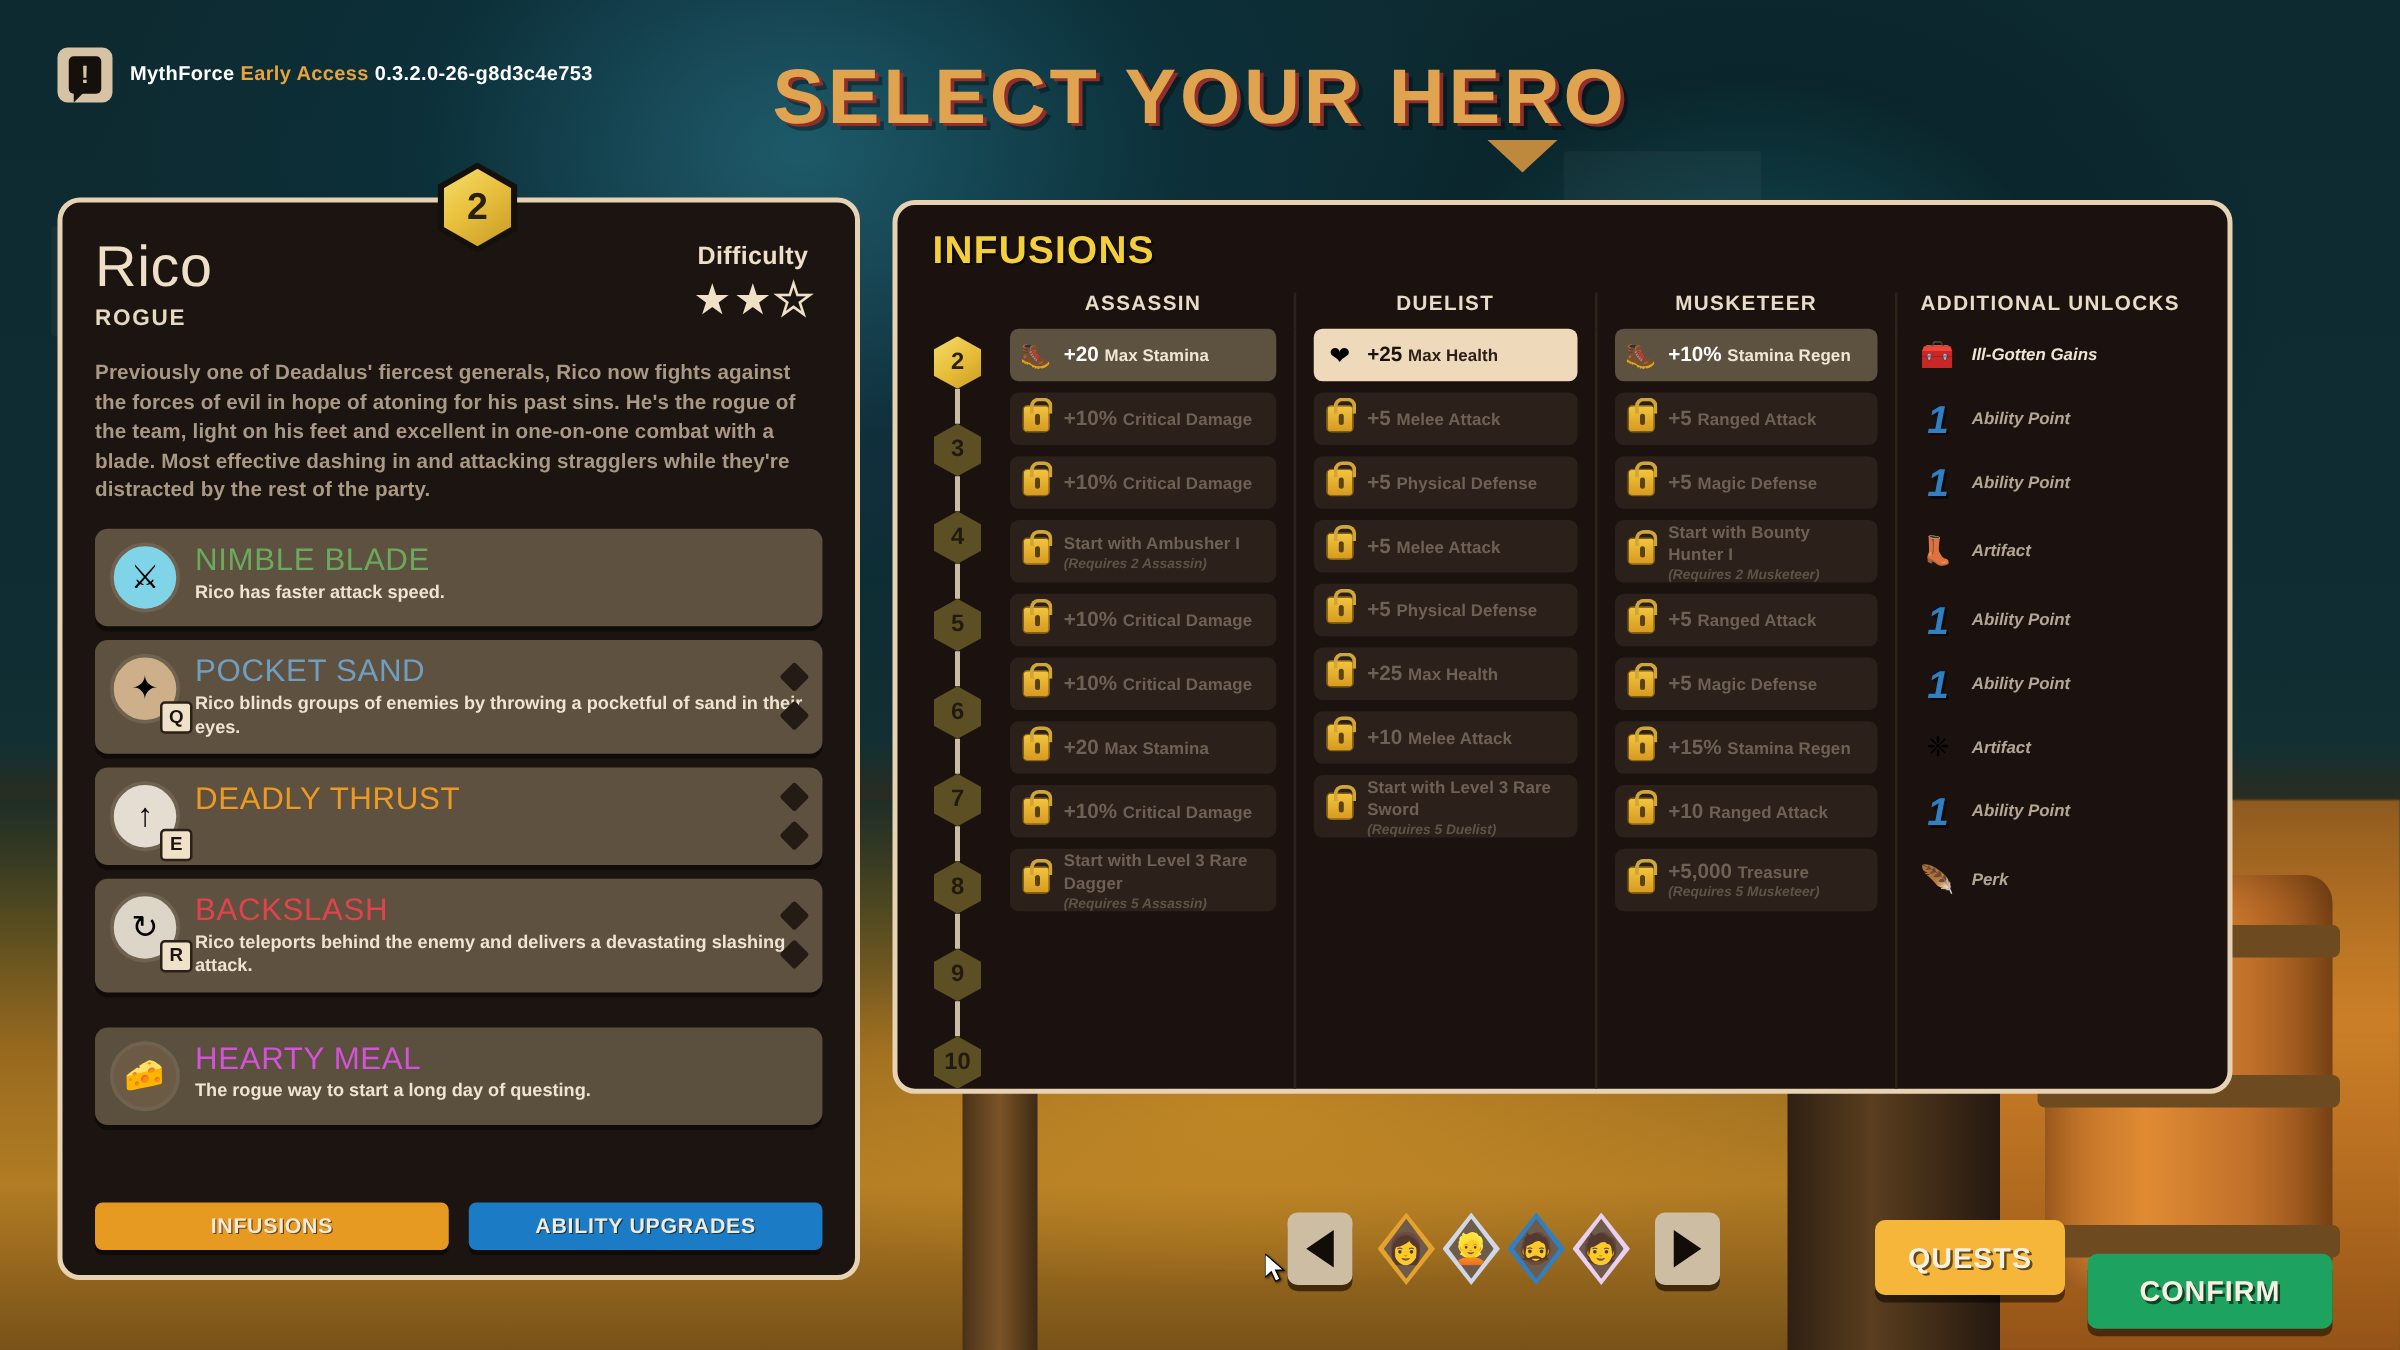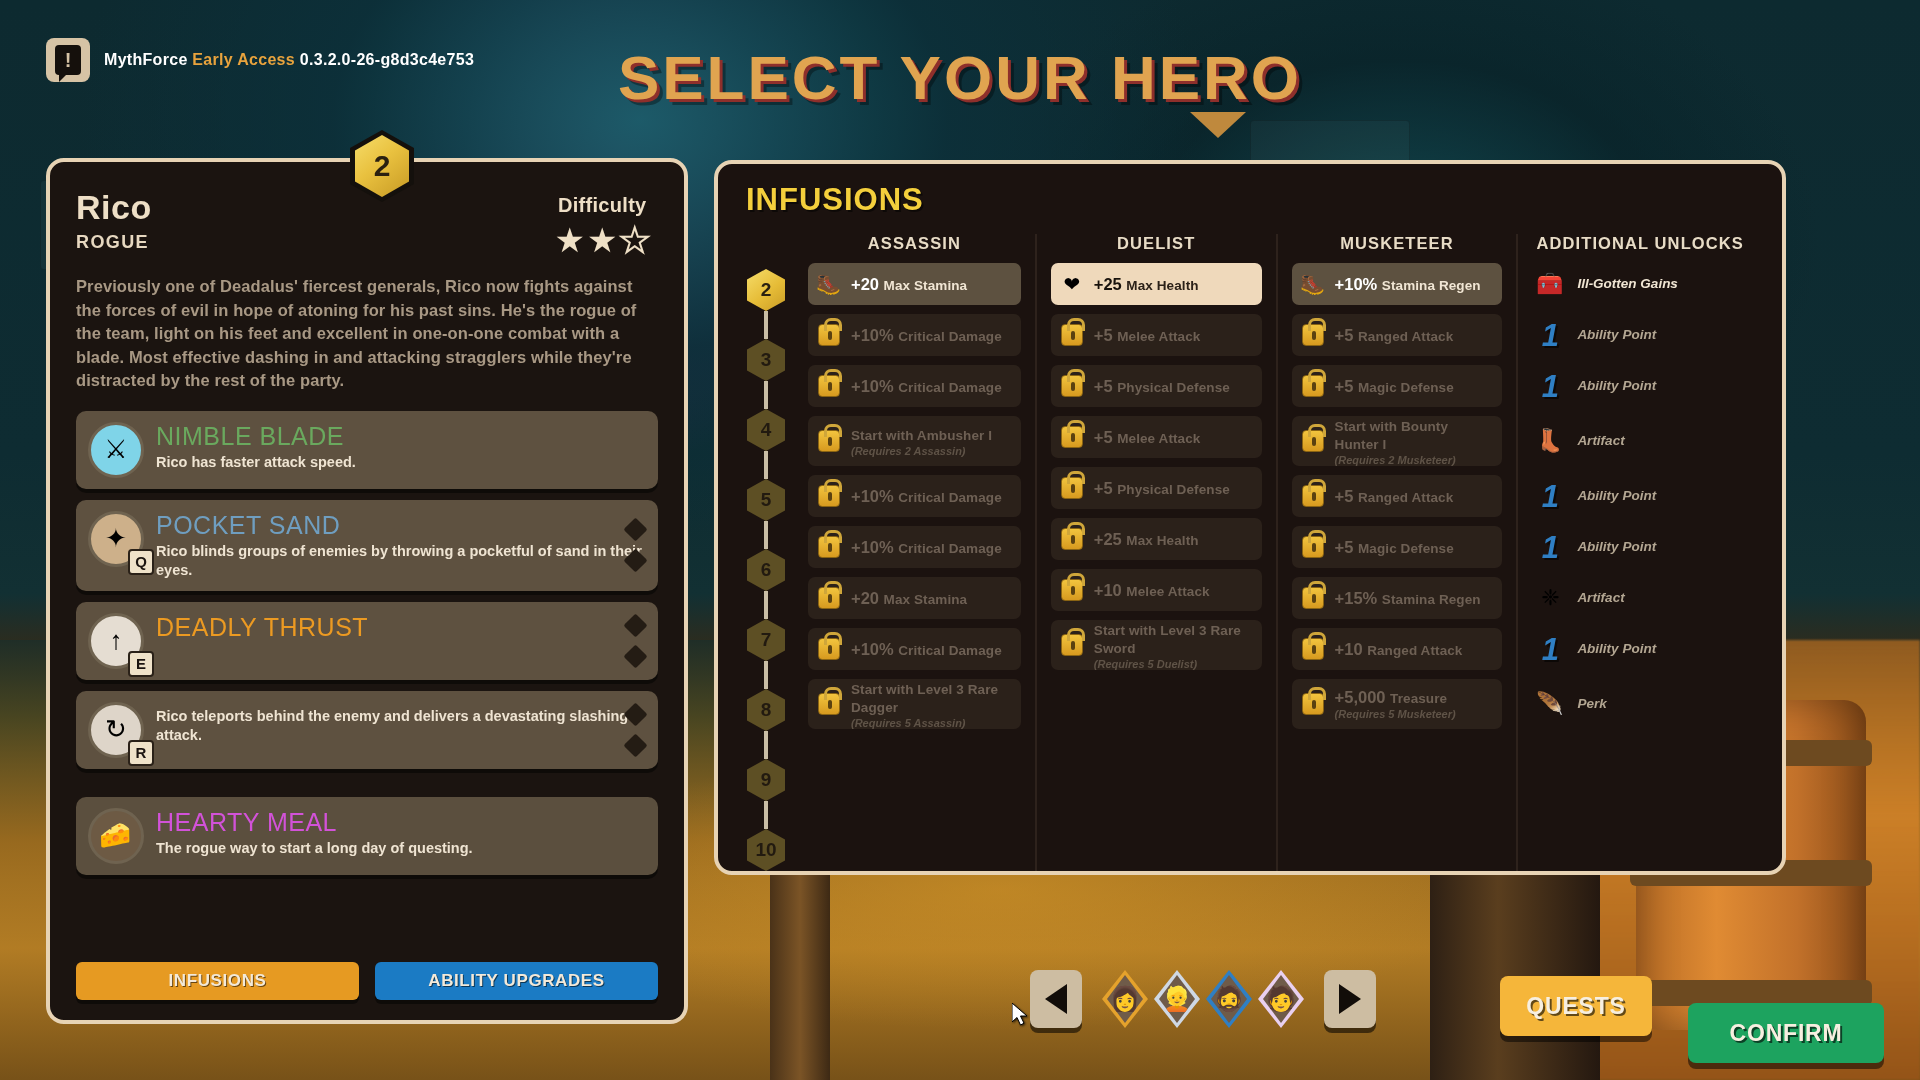--- a/index.html
+++ b/index.html
@@ -115,21 +115,21 @@
   }
   #level-hex .outer{ background:#14100c; }
   #level-hex .inner{
     position:absolute; inset:5px;
     clip-path: polygon(50% 0%, 100% 25%, 100% 75%, 50% 100%, 0% 75%, 0% 25%);
     background: linear-gradient(140deg,#f6dd6a 0%, #e9c13f 45%, #c79a24 100%);
     display:flex;align-items:center;justify-content:center;
     font-size:30px;font-weight:bold;color:#2a2010;
   }
 
-  #hero-name { font-size:34px; font-weight:bold; color:#eedfc6; line-height:1; letter-spacing:.5px;}
+  #hero-name { font-size:46px; font-weight:normal; color:#eedfc6; line-height:1; letter-spacing:.5px;}
   #hero-class { font-size:18px; font-weight:bold; color:#e7d8c0; letter-spacing:1.4px; margin-top:8px;}
   #difficulty-wrap{ position:absolute; right:34px; top:32px; text-align:center;}
   #difficulty-label{ font-size:20px; font-weight:bold; color:#eedfc6; letter-spacing:.3px;}
   #difficulty-stars{ margin-top:6px; display:flex; gap:2px; justify-content:center;}
   .star{ font-size:34px; line-height:1; color:#efe0c6; }
   .star.empty{ color:transparent; -webkit-text-stroke:2px #efe0c6; }
 
   #hero-desc{
     margin-top:22px; font-size:16.5px; font-weight:bold; line-height:1.43;
     color:#a89884; letter-spacing:.1px;
@@ -283,21 +283,21 @@
     position:absolute; inset:0;
     clip-path: polygon(50% 0%, 100% 50%, 50% 100%, 0% 50%);
   }
   .portrait .face{
     position:absolute; inset:5px;
     clip-path: polygon(50% 0%, 100% 50%, 50% 100%, 0% 50%);
     display:flex;align-items:center;justify-content:center;font-size:24px;
   }
   .portrait.selected .dia{ box-shadow:none; }
 
-  #bottom-actions{ position:absolute; left:1500px; top:976px; display:flex; gap:36px; z-index:26;}
+  #bottom-actions{ position:absolute; left:1500px; top:976px; display:flex; gap:18px; z-index:26;}
   .action-btn{
     width:152px;height:60px;border-radius:8px;border:none;cursor:pointer;
     font-size:23px;font-weight:bold;letter-spacing:.8px;color:#f7efe0;
     text-shadow:2px 2px 0 rgba(0,0,0,.6);
     box-shadow:0 6px 0 rgba(0,0,0,.5);
     display:flex;align-items:center;justify-content:center;
   }
   #btn-quests{ background:#f5b63a; }
   #btn-confirm{ background:#1da35f; width:196px;margin-top:27px; }
 
@@ -393,20 +393,21 @@
           <div class="dot"></div>
           <div class="dot"></div>
         </div>
       </div>
       <div class="ability-card">
         <div class="ability-icon">
           <div class="disc" style="background: rgb(222, 213, 201);">↻</div>
           <div class="key-chip">R</div>
         </div>
         <div class="ability-text">
+          <div class="ability-title" style="color: rgb(224, 67, 74);">BACKSLASH</div>
           <div class="ability-desc">Rico teleports behind the enemy and delivers a devastating slashing attack.</div>
         </div>
         <div class="upgrade-dots">
           <div class="dot"></div>
           <div class="dot"></div>
         </div>
       </div>
       <div style="height: 6px;"></div>
       <div class="ability-card passive">
         <div class="ability-icon">

